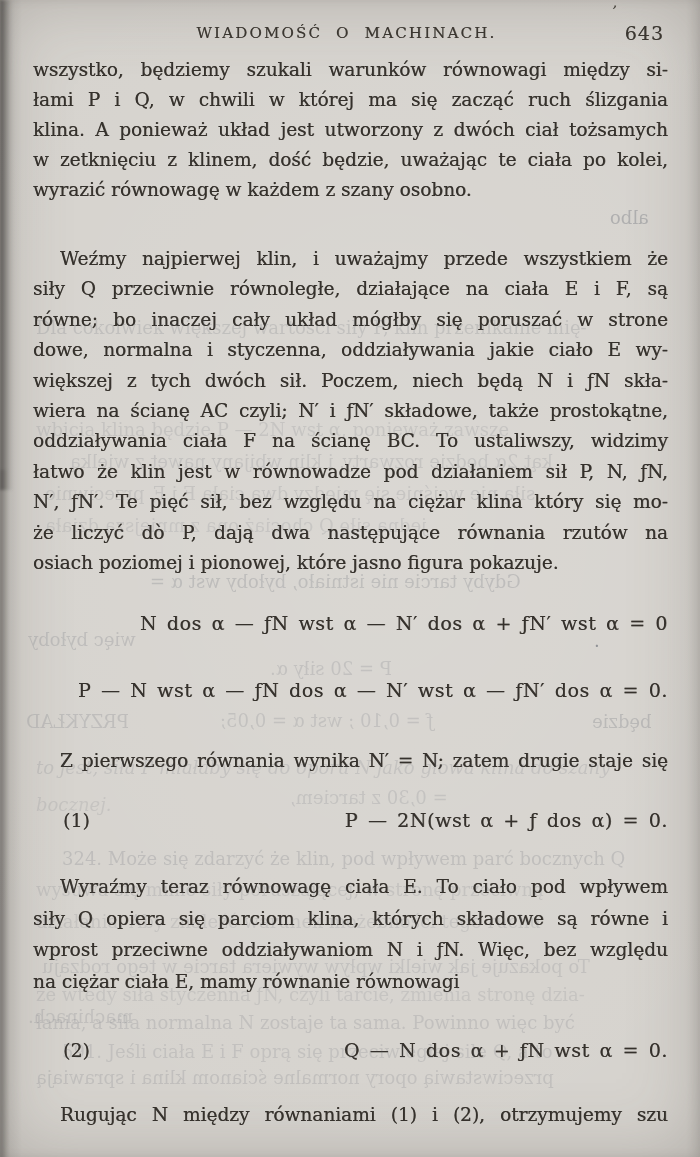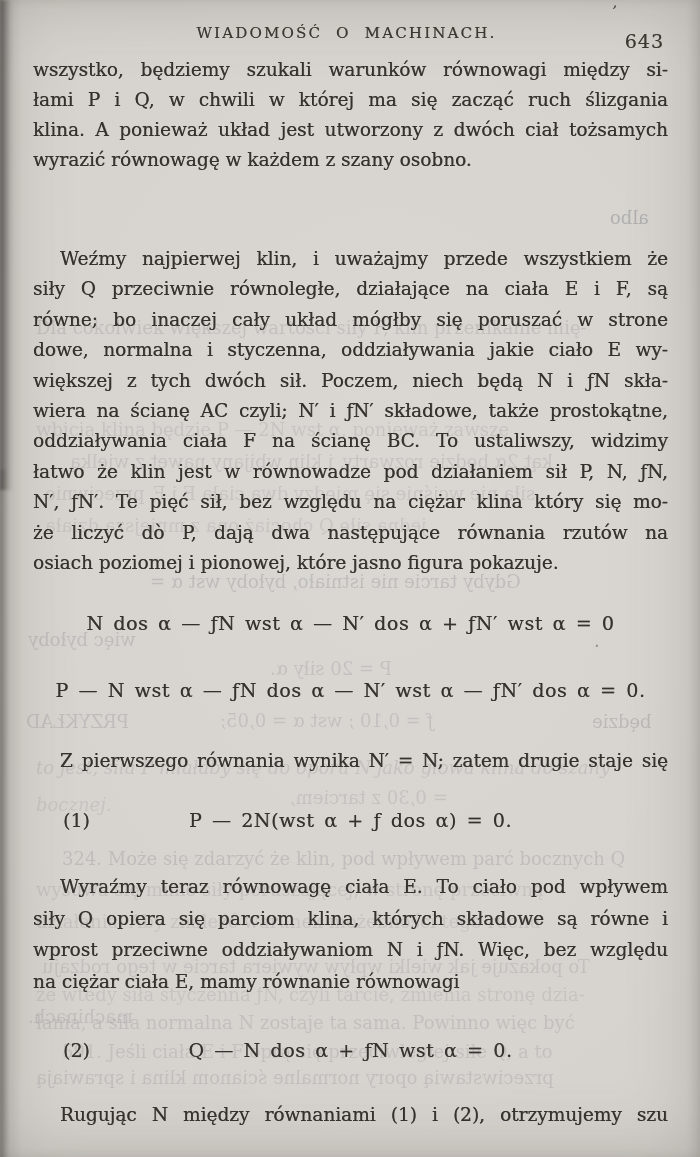--- a/index.html
+++ b/index.html
@@ -23,34 +23,34 @@
     background:linear-gradient(90deg, rgba(45,44,42,0.55), rgba(45,44,42,0.18) 55%, rgba(0,0,0,0));
     filter:blur(1.5px);}
   .edge-left2{position:absolute;left:0;top:470px;width:8px;height:690px;pointer-events:none;
     background:linear-gradient(90deg, rgba(60,58,55,0.30), rgba(0,0,0,0));filter:blur(1.5px);}
   .speck{position:absolute;left:611px;top:2px;font-size:16px;color:#4a463f;transform:rotate(12deg);}
 
   .running-head{position:absolute;left:29px;top:24px;width:635px;height:24px;}
   .head-title{display:block;text-align:center;font-size:15px;letter-spacing:2.2px;word-spacing:7px;
     color:#3b3731;text-shadow:0.3px 0.3px 0.5px rgba(52,47,40,0.55);}
   .page-num{position:absolute;right:0;top:-2px;font-size:19px;letter-spacing:1px;color:#3b3731;
-    text-shadow:0.3px 0.3px 0.5px rgba(52,47,40,0.55);margin-top:8px;}
+    text-shadow:0.3px 0.3px 0.5px rgba(52,47,40,0.55);}
 
   .para{position:absolute;left:33px;width:635px;font-size:18.5px;
     text-shadow:0.35px 0.35px 0.45px rgba(48,43,37,0.65);}
   .para .ln{white-space:nowrap;text-align:justify;text-align-last:justify;}
   .para .ln.left{text-align-last:left;}
   .para .ln.first{padding-left:27px;}
   .p1{top:55px;line-height:30px;}
   .p2{top:244px;line-height:30.4px;}
   .p3{top:746px;line-height:30px;}
   .p4{top:871px;line-height:31.5px;}
   .p5{top:1100px;line-height:30px;}
 
-  .equation{position:absolute;left:33px;width:635px;text-align:center;font-size:19px;
+  .equation{position:absolute;left:33px;width:635px;text-align:right;font-size:19px;
     letter-spacing:0.6px;word-spacing:3px;
     text-shadow:0.35px 0.35px 0.45px rgba(48,43,37,0.6);}
   .eqA{top:612px;}
   .eqB{top:679px;}
   .eq1{top:809px;}
   .eq2{top:1039px;}
   .eq-label{position:absolute;left:30px;top:0;letter-spacing:0;}
 
   .ghost-layer{position:absolute;inset:0;pointer-events:none;}
   .ghost{position:absolute;white-space:nowrap;font-size:18px;color:#575c68;
@@ -68,20 +68,21 @@
 
   <div class="running-head">
     <span class="head-title">WIADOMOŚĆ O MACHINACH.</span>
     <span class="page-num">643</span>
   </div>
 
   <div class="para p1">
       <div class="ln">wszystko, będziemy szukali warunków równowagi między si-</div>
       <div class="ln">łami P i Q, w chwili w której ma się zacząć ruch ślizgania</div>
       <div class="ln">klina. A ponieważ układ jest utworzony z dwóch ciał tożsamych</div>
+      <div class="ln">w zetknięciu z klinem, dość będzie, uważając te ciała po kolei,</div>
       <div class="ln left">wyrazić równowagę w każdem z szany osobno.</div>
     </div>
   <div class="para p2">
       <div class="ln first">Weźmy najpierwej klin, i uważajmy przede wszystkiem że</div>
       <div class="ln">siły Q przeciwnie równoległe, działające na ciała E i F, są</div>
       <div class="ln">równe; bo inaczej cały układ mógłby się poruszać w strone</div>
       <div class="ln">dowe, normalna i styczenna, oddziaływania jakie ciało E wy-</div>
       <div class="ln">większej z tych dwóch sił. Poczem, niech będą N i ƒN skła-</div>
       <div class="ln">wiera na ścianę AC czyli; N′ i ƒN′ składowe, także prostokątne,</div>
       <div class="ln">oddziaływania ciała F na ścianę BC. To ustaliwszy, widzimy</div>

